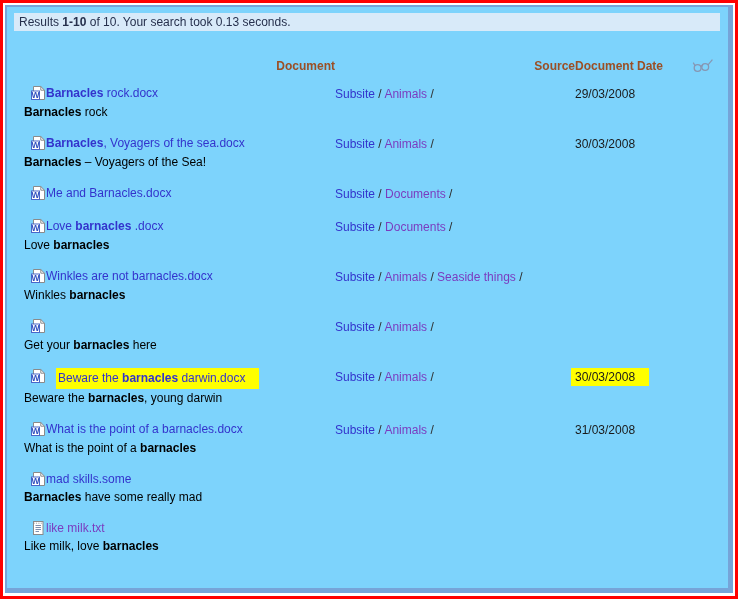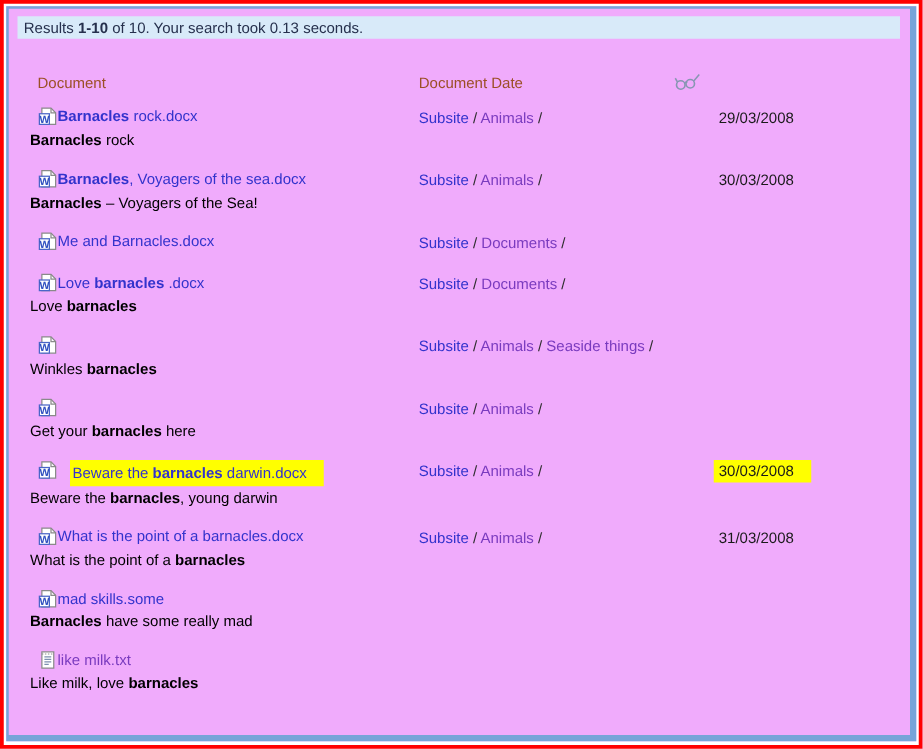--- a/index.html
+++ b/index.html
@@ -7,34 +7,34 @@
   body {
     width:738px; height:599px; overflow:hidden;
     border:3px solid var(--outer-border,#ff0000);
     background:#fff; position:relative;
     font-family:"Liberation Sans", sans-serif;
   }
   .panel {
     position:absolute; top:2px; left:2px; right:2px; bottom:3px;
     border:2px solid var(--panel-border,#76a4d8);
     border-right-width:5px; border-bottom-width:5px;
-    background:#f0abfc; overflow:hidden;
+    background:#7dd3fc; overflow:hidden;
   }
   .results-bar {
     margin:6px 8px 0 7px; height:18px;
     background:var(--results-bar-bg,#d8eaf9);
     color:var(--results-bar-text,#26304d);
     font-size:12px; line-height:18px; padding-left:5px;
     white-space:pre;
   }
   .results-bar b { font-weight:bold; }
   .headers {
     margin-top:28px; padding-left:17px;
     display:grid; grid-template-columns:311px 240px 1fr;
-    font-size:12px; font-weight:normal; color:var(--header-text,#9b4f25);
+    font-size:12px; font-weight:bold; color:var(--header-text,#9b4f25);text-align:right;
   }
   .doc-h { margin-left:6px; }
   .date-h { display:flex; justify-content:space-between; align-items:flex-start; padding-right:14px; }
   .glasses { margin-top:-2px; }
   .list { margin-top:8px; }
   .row {
     display:grid; grid-template-columns:311px 240px 1fr;
     padding-left:17px; margin-bottom:15px;
     font-size:12px; align-items:start;
   }
@@ -57,20 +57,21 @@
 </style>
 </head>
 <body>
 
 <div class="panel">
 
   <div class="results-bar"><span>Results </span><b>1-10</b><span> of 10. Your search took 0.13 seconds.</span></div>
 
   <div class="headers">
     <span class="doc-h">Document</span>
+    <span>Source</span>
     <span class="date-h">
       <span>Document Date</span>
       <span class="glasses">
         <svg width="23" height="17" viewBox="0 0 23 17">
           <circle cx="6.6" cy="11" r="3.4" fill="none" stroke="#8796b2" stroke-width="1.3"></circle>
           <circle cx="14.2" cy="10" r="3.4" fill="none" stroke="#8796b2" stroke-width="1.3"></circle>
           <path d="M9.6 9.6 Q11 8.2 12 8.9" fill="none" stroke="#8796b2" stroke-width="1.2"></path>
           <path d="M4 8.6 L2.2 5.6" fill="none" stroke="#8796b2" stroke-width="1.2"></path>
           <path d="M17 7.8 L21.4 2.6" fill="none" stroke="#8796b2" stroke-width="1.2"></path>
         </svg>
@@ -135,20 +136,21 @@
      <div class="desc">Love <b class="b">barnacles</b></div>
    </div>
       <div class="row">
      <div class="doccell">
        <span class="icon"><svg width="16" height="16" viewBox="0 0 16 16">
     <path d="M3.5 1.5 H10.8 L14.5 5.2 V14.5 H3.5 Z" fill="#ffffff" stroke="#8a8a8a" stroke-width="1"></path>
     <path d="M10.8 1.5 V5.2 H14.5" fill="none" stroke="#8a8a8a" stroke-width="1"></path>
     <rect x="1.5" y="6" width="8" height="8.5" fill="#ffffff" stroke="#4a66c8" stroke-width="1"></rect>
     <text x="5.6" y="13" font-size="8.5" font-weight="bold" fill="#3050c0" text-anchor="middle" font-family="'Liberation Sans',sans-serif">W</text>
   </svg></span>
+       <a class="tlink">Winkles are not barnacles.docx</a>
      </div>
      <div class="srccell"><a class="slink">Subsite</a><span class="sep"> / </span><a class="slink visited">Animals</a><span class="sep"> / </span><a class="slink visited">Seaside things</a><span class="sep"> / </span></div>
      <div class="datecell"></div>
      <div class="desc">Winkles <b class="b">barnacles</b></div>
    </div>
       <div class="row">
      <div class="doccell">
        <span class="icon"><svg width="16" height="16" viewBox="0 0 16 16">
     <path d="M3.5 1.5 H10.8 L14.5 5.2 V14.5 H3.5 Z" fill="#ffffff" stroke="#8a8a8a" stroke-width="1"></path>
     <path d="M10.8 1.5 V5.2 H14.5" fill="none" stroke="#8a8a8a" stroke-width="1"></path>

